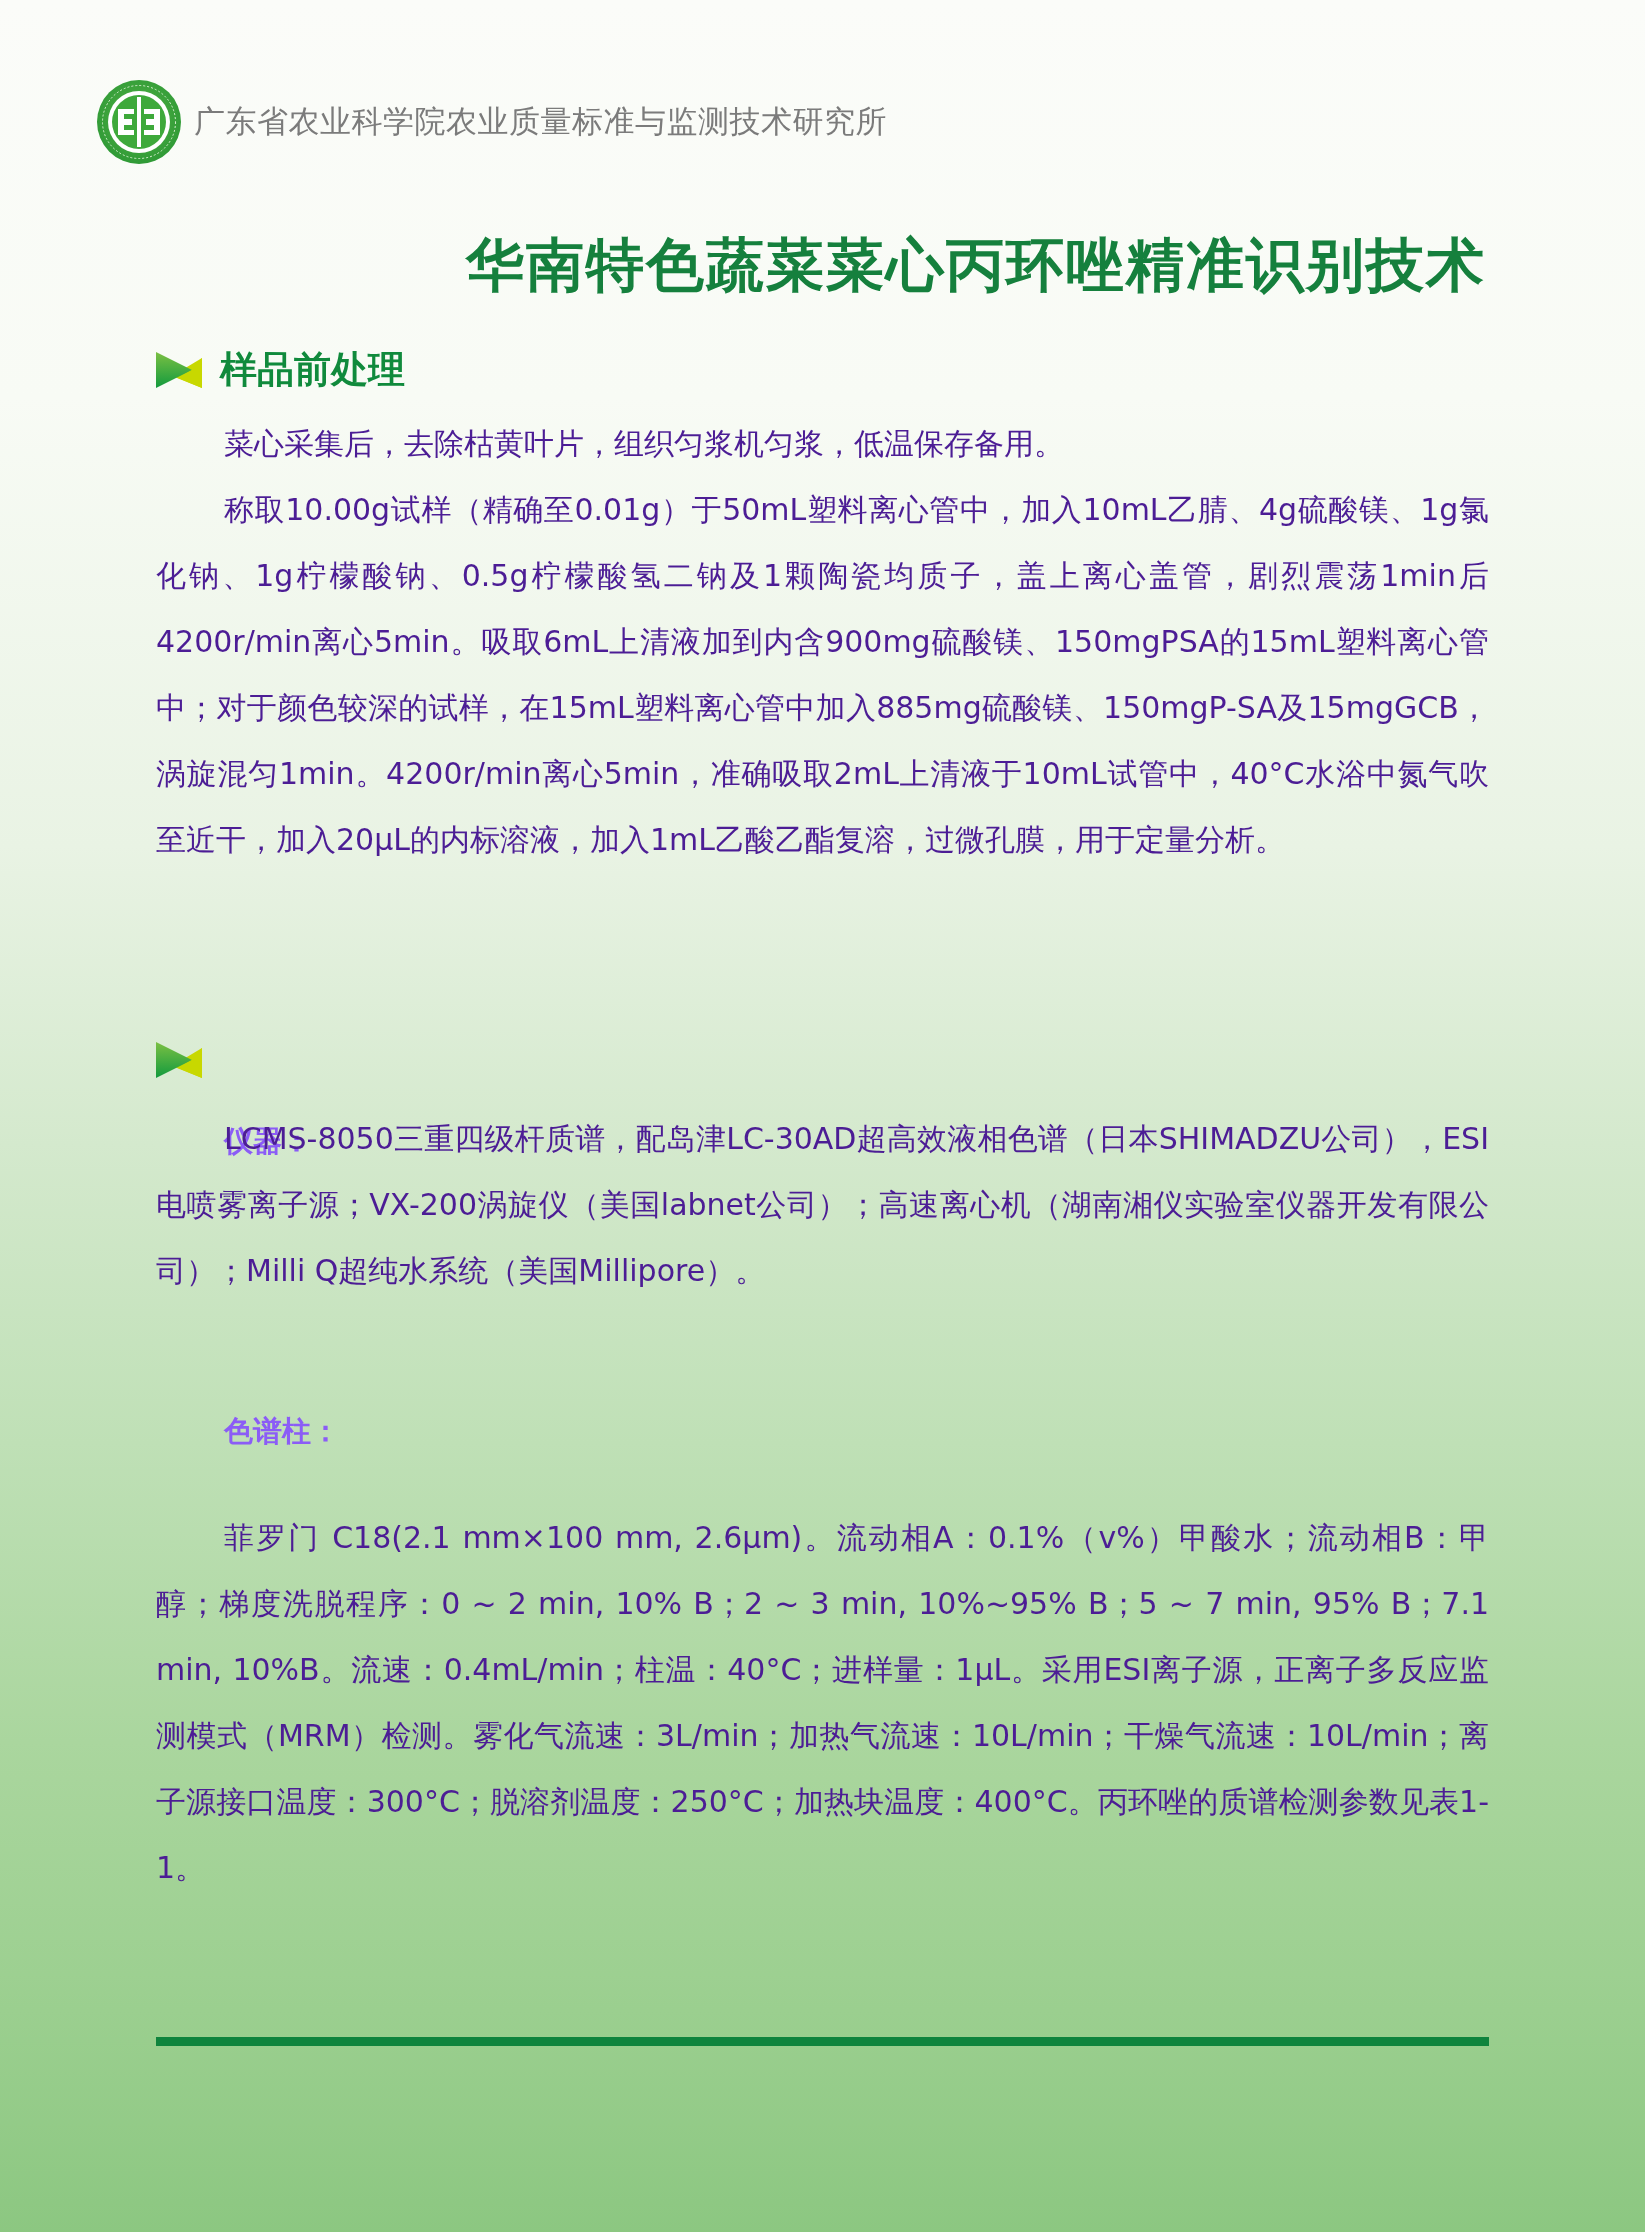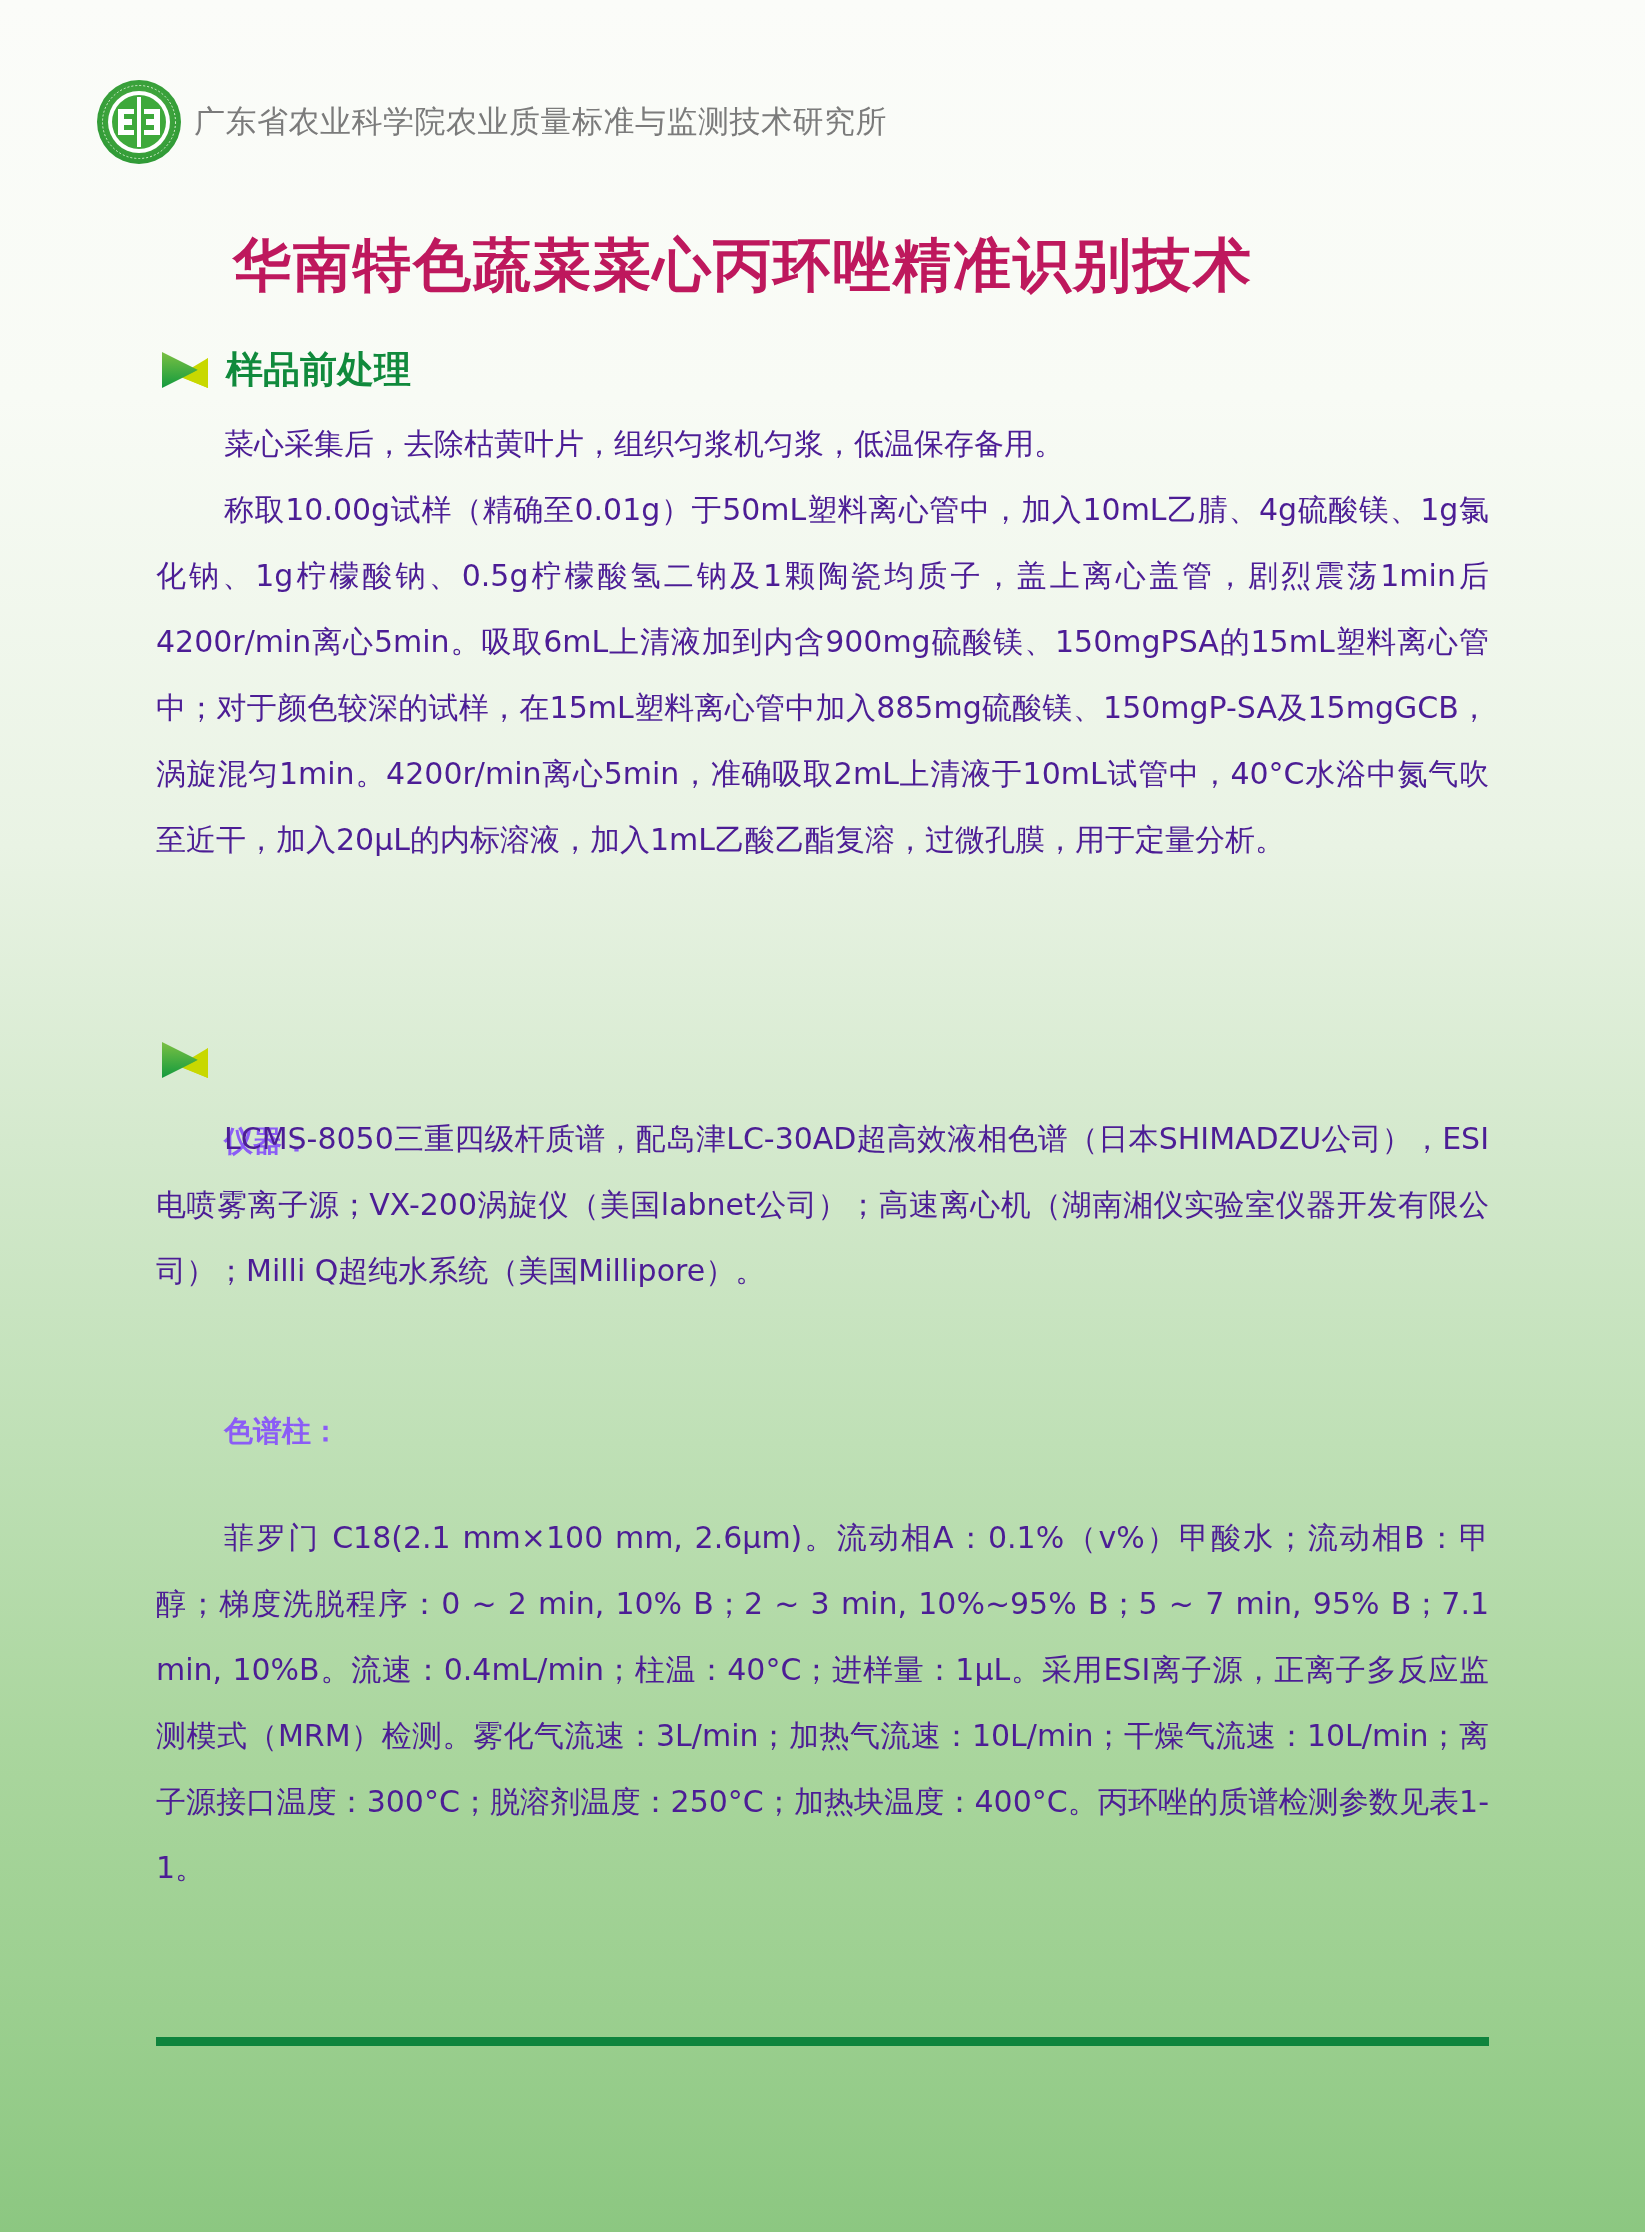--- a/index.html
+++ b/index.html
@@ -38,30 +38,30 @@
     color: #7b7b7b;
     letter-spacing: 0.5px;
     white-space: nowrap;
     text-align: center;
   }
   .page-title {
     position: absolute;
     left: 0;
     width: 1486px;
     top: 227px;
-    text-align: center;
+    text-align: right;
     font-size: 58px;
     font-weight: bold;
-    color: #be185d;
+    color: #15803d;
     letter-spacing: 2px;
     white-space: nowrap;
   }
   .section-heading {
     position: absolute;
-    left: 162px;
+    left: 156px;
     display: flex;
     align-items: center;
   }
   .bullet-icon {
     width: 46px;
     height: 36px;
     margin-right: 18px;
   }
   .section-heading .label {
     font-size: 37px;

